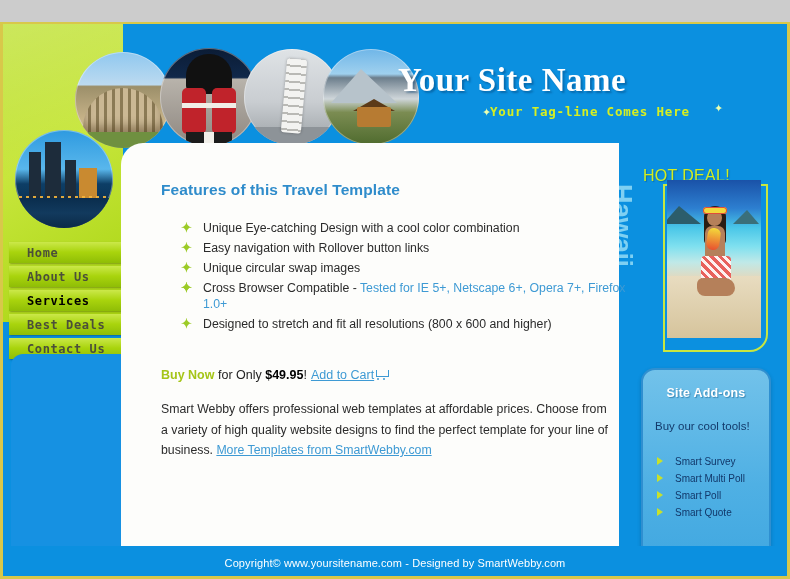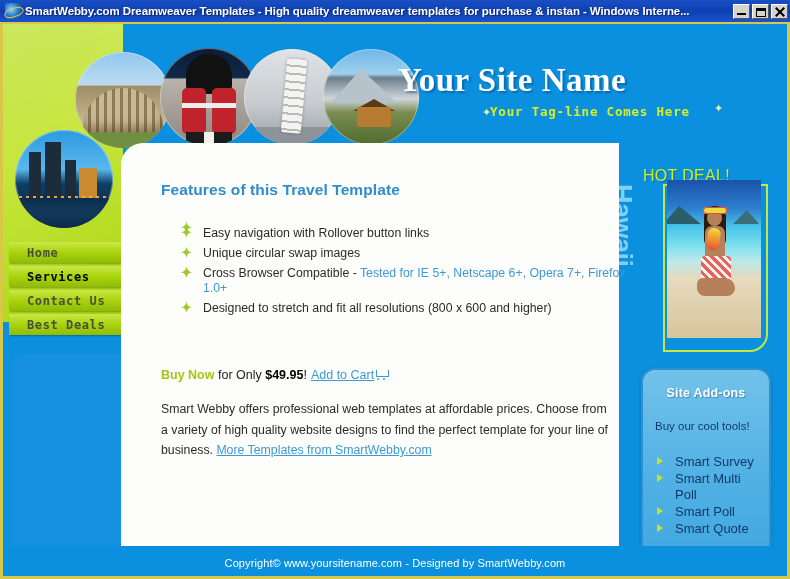--- a/index.html
+++ b/index.html
@@ -189,51 +189,37 @@
   
   #addons { position:absolute; left:638px; top:344px; width:130px; height:212px;
             background:linear-gradient(180deg,#72c2ea 0%,#4fb0e4 55%,#3ea6e0 100%);
             border:2px solid #2f8fd0; border-radius:14px;
             box-shadow:0 2px 4px rgba(0,0,0,.18); }
   #addons-title { position:absolute; left:0; top:16px; width:100%; text-align:center;
             color:#ffffff; font-size:12.5px; font-weight:bold; letter-spacing:.2px;
             text-shadow:1px 1px 1px rgba(0,70,120,.45); }
   #addons-sub { position:absolute; left:12px; top:50px; color:#133a6b; font-size:11.5px; }
   #addons-list { position:absolute; left:12px; top:84px; width:110px; }
-  .ali { position:relative; padding-left:20px; font-size:13px; color:#12386a;
+  .ali { position:relative; padding-left:20px; font-size:10px; color:#12386a;
          line-height:16px; margin-bottom:1px; cursor:pointer; }
   .ali .arw { position:absolute; left:2px; top:3px; width:0; height:0;
          border-top:4px solid transparent; border-bottom:4px solid transparent;
          border-left:6px solid #c8e12c; }
 
   
   #footer-bar { position:absolute; left:0; bottom:0; width:784px; height:30px;
             background:#0b90e0; }
   #footer-text { position:absolute; left:0; bottom:7px; width:784px; text-align:center;
             color:#ffffff; font-size:11px; letter-spacing:.1px; }
 </style>
 </head>
 <body>
 
 <div id="window">
 
-  <div id="titlebar">
-    <div id="ie-icon"></div>
-    <div id="title-text">SmartWebby.com Dreamweaver Templates - High quality dreamweaver templates for purchase &amp; instan - Windows Interne...</div>
-    <div class="winbtn wb-min">
-        <i></i>
-      </div>
-    <div class="winbtn wb-max">
-        <i></i>
-      </div>
-    <div class="winbtn wb-close">
-        <i></i>
-        <i></i>
-      </div>
-  </div>
 
   <div id="page">
    <div id="page-inner">
 
     <div id="green-panel"></div>
 
     <div class="circ" id="c1">
       <div class="bld"></div>
           <div class="grd"></div>
         </div>
@@ -264,28 +250,31 @@
 
     <div id="site-name">Your Site Name</div>
     <div class="spark" id="sp1">✦</div>
     <div id="tagline">Your Tag-line Comes Here</div>
     <div class="spark" id="sp2">✦</div>
 
     <div id="nav">
       <div class="navbtn">
         <span>Home</span>
           </div>
+      <div class="navbtn">
+        <span>About Us</span>
+          </div>
       <div class="navbtn active">
         <span>Services</span>
           </div>
       <div class="navbtn">
+        <span>Best Deals</span>
+          </div>
+      <div class="navbtn">
         <span>Contact Us</span>
-          </div>
-      <div class="navbtn">
-        <span>Best Deals</span>
           </div>
     </div>
 
     <div id="leftblock"></div>
 
     <div id="hotdeal-title">HOT DEAL!</div>
     <div id="hawaii">Hawaii</div>
     <div id="deal-frame"></div>
     <div id="deal-photo">
       <div class="mtn"></div>
@@ -300,20 +289,21 @@
           <div class="fig-legs"></div>
     </div>
 
     <div id="content">
 
       <div id="features-title">Features of this Travel Template</div>
 
       <div id="feat-list">
         <div class="feat">
           <span class="star">✦</span>
+          <span>Unique Eye-catching Design with a cool color combination</span>
         </div>
         <div class="feat">
           <span class="star">✦</span>
           <span>Easy navigation with Rollover button links</span>
         </div>
         <div class="feat">
           <span class="star">✦</span>
           <span>Unique circular swap images</span>
         </div>
         <div class="feat">

